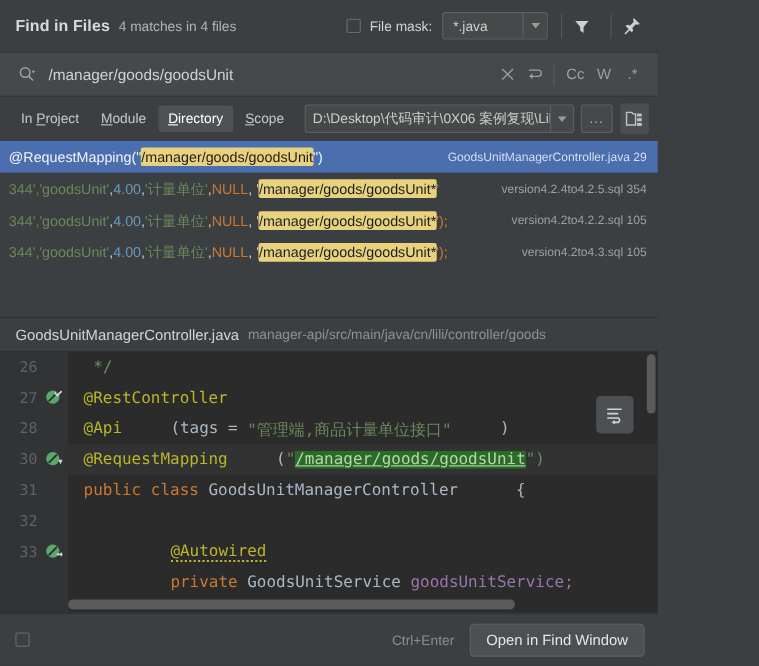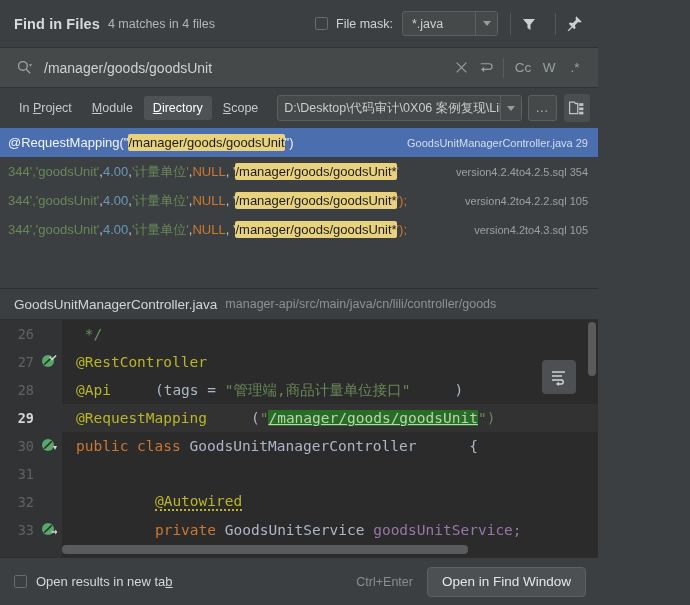--- a/index.html
+++ b/index.html
@@ -563,23 +563,20 @@
         <div class="ln ln-wrap">
           <span>27</span>
           <span class="gmark"><svg width="16" height="16" viewBox="0 0 16 16">
               <circle cx="7" cy="7" r="6" fill="#59a869"></circle>
               <line x1="3.2" y1="10.8" x2="10.8" y2="3.2" stroke="#2b2b2b" stroke-width="1.6"></line>
               <path fill="#d6d6d6" d="M9.4 2.2 L11 4.4 L14.6 0.9 L15.6 2.1 L11.1 6.6 L8.2 3.4 Z"></path>
             </svg></span>
         </div>
         <div class="ln ln-wrap">
           <span>28</span>
-        </div>
-        <div class="ln ln-wrap cur">
-          <span>29</span>
         </div>
         <div class="ln ln-wrap">
           <span>30</span>
           <span class="gmark"><svg width="16" height="16" viewBox="0 0 16 16">
               <circle cx="7" cy="7" r="6" fill="#59a869"></circle>
               <line x1="3.2" y1="10.8" x2="10.8" y2="3.2" stroke="#2b2b2b" stroke-width="1.6"></line>
               <path fill="#d6d6d6" d="M12 8 H16 L14 12 Z"></path>
             </svg></span>
         </div>
         <div class="ln ln-wrap">
@@ -618,18 +615,17 @@
     </div>
 
     <div class="vscroll"></div>
     <div class="hscroll"></div>
   </div>
 
   <div class="watermark">FREEBUF</div>
 
   <div class="footer">
     <span class="checkbox"></span>
-    <span class="foot-label">Open results in new ta<u>b</u></span>
     <span class="foot-spacer"></span>
     <span class="shortcut">Ctrl+Enter</span>
     <span class="primary-btn">Open in Find Window</span>
   </div>
 </div>
 
 </body></html>

